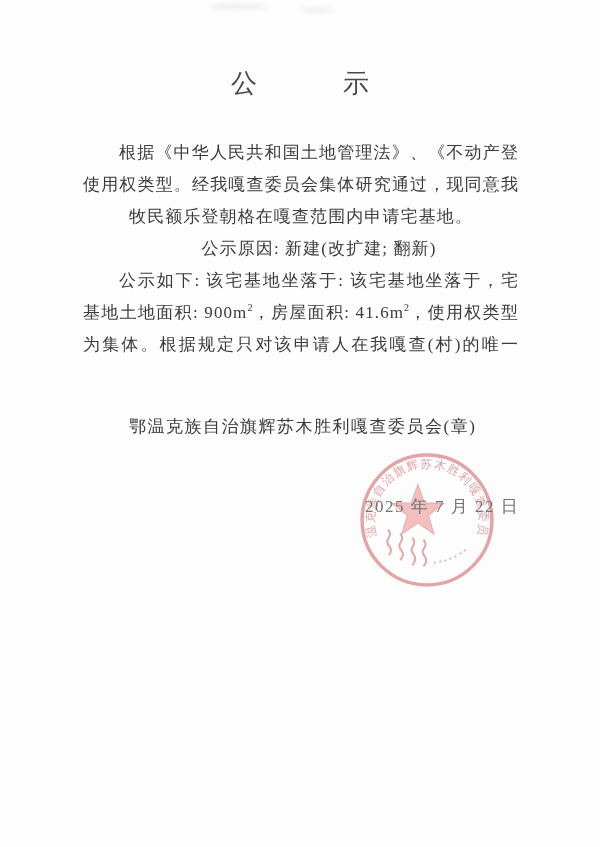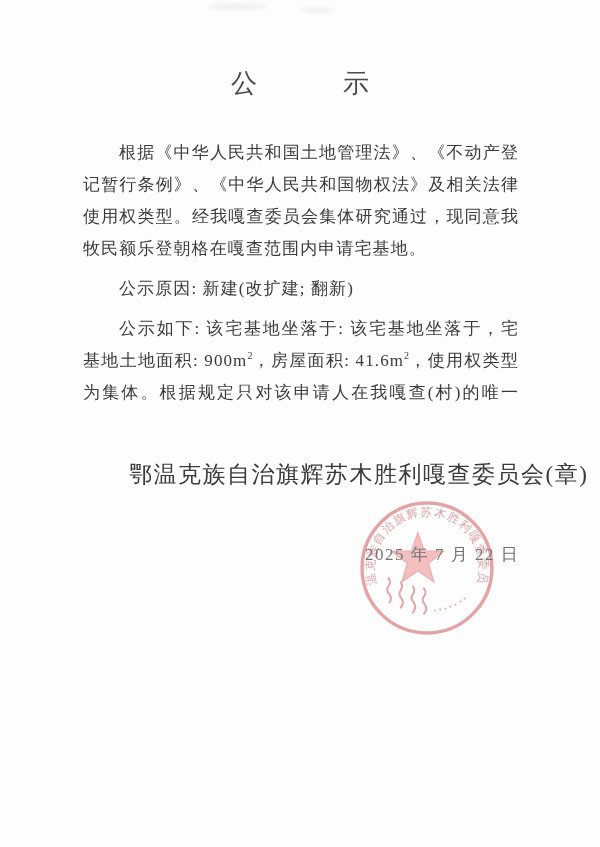--- a/index.html
+++ b/index.html
@@ -26,37 +26,38 @@
     color: #4a4a4a;
     letter-spacing: 2px;
     margin-bottom: 36px;
   }
   .line {
     font-size: 17px;
     line-height: 32px;
     height: 32px;
     letter-spacing: 1.1px;
     white-space: nowrap;
+    text-align: center;
   }
-  .indent { text-indent: 36px; margin-top: 8px; }
+  .indent { text-indent: 36px; }
   .fill {
     text-align: justify;
     text-align-last: justify;
     white-space: normal;
   }
   sup.sq {
     font-size: 10px;
     letter-spacing: 0;
     vertical-align: super;
     line-height: 0;
   }
   .gap-small { height: 24px; }
   .gap-mid { height: 26px; }
   .signature {
-    font-size: 23px;
+    font-size: 17px;
     line-height: 32px;
     letter-spacing: 1.5px;
     padding-left: 46px;
     white-space: nowrap;
   }
   .seal-area {
     position: relative;
     height: 220px;
   }
   .seal-svg {
@@ -89,21 +90,20 @@
 
   <div class="content">
 
     <div class="title-row">
       <span>公</span>
       <span>示</span>
     </div>
 
     <div>
       <div class="line indent fill">根据《中华人民共和国土地管理法》、《不动产登</div>
-      <div class="line fill">记暂行条例》、《中华人民共和国物权法》及相关法律</div>
       <div class="line fill">使用权类型。经我嘎查委员会集体研究通过，现同意我</div>
       <div class="line">牧民额乐登朝格在嘎查范围内申请宅基地。</div>
     </div>
 
     <div>
       <div class="line indent">公示原因: 新建(改扩建; 翻新)</div>
     </div>
 
     <div>
       <div class="line indent fill">公示如下: 该宅基地坐落于: 该宅基地坐落于，宅</div>

